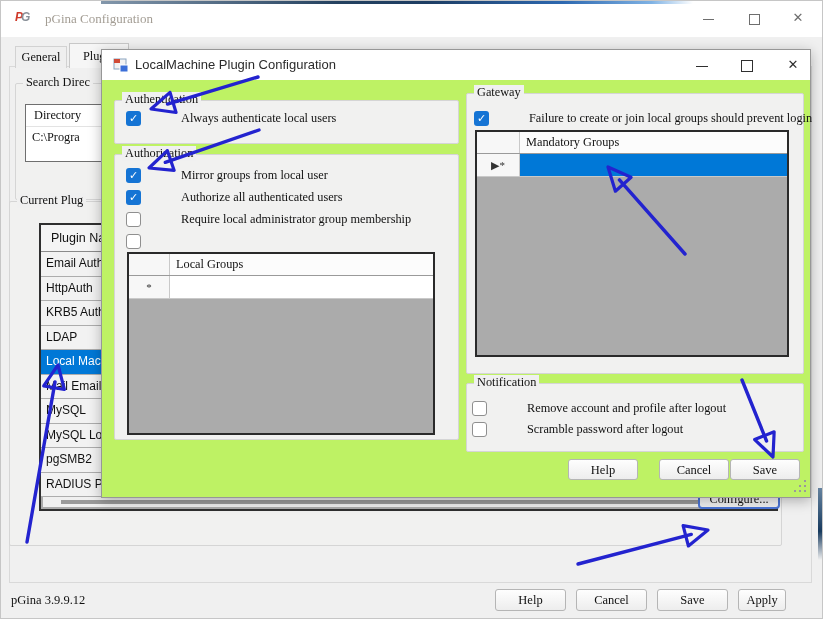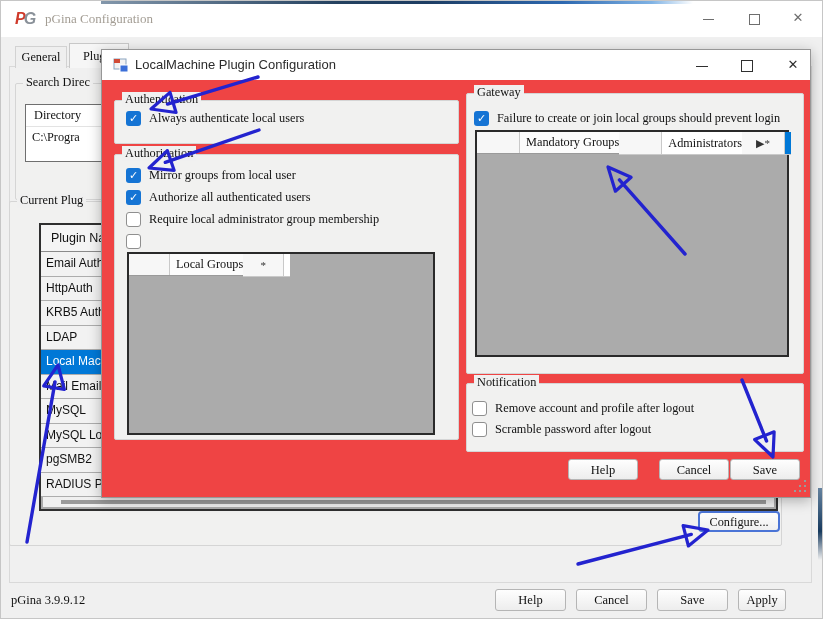--- a/index.html
+++ b/index.html
@@ -5,21 +5,21 @@
   html,body{margin:0;padding:0;background:#d8d8d8;}
   #screen{position:relative;width:823px;height:619px;background:#f0f0f0;overflow:hidden;
           font-family:"Liberation Serif","DejaVu Serif",serif;font-size:12.3px;color:#111;
           border:1px solid #c6c6c6;box-sizing:border-box;}
   .abs{position:absolute;}
   .sans{font-family:Liberation Serif, serif;}
   .nowrap{white-space:nowrap;overflow:hidden;}
 
   
   #titlebar{left:0;top:0;width:823px;height:36px;background:#ffffff;}
-  #app-logo{left:14px;top:9px;font-family:"Liberation Sans",sans-serif;font-weight:bold;font-style:italic;font-size:16px;letter-spacing:-2px;}
+  #app-logo{left:14px;top:9px;font-family:"Liberation Sans",sans-serif;font-weight:bold;font-style:italic;font-size:12px;letter-spacing:-2px;}
   #app-logo .p{color:#cf3a2b;} #app-logo .g{color:#8a9199;}
   #app-title{left:44px;top:10px;font-size:13px;color:#a39d94;}
   .winbtn{width:30px;height:22px;top:6px;text-align:center;color:#6e6e6e;font-size:13px;line-height:22px;}
   .glyph-min{display:inline-block;width:11px;height:0;border-top:1px solid #6e6e6e;vertical-align:middle;}
   .glyph-max{display:inline-block;width:9px;height:9px;border:1px solid #6e6e6e;vertical-align:middle;}
   #top-strip{left:100px;top:0;width:592px;height:3px;
     background:linear-gradient(to right,#8397ab 0%,#24415f 40%,#1d3d63 55%,#2d68b0 78%,#7fb2e4 93%,rgba(240,240,240,0) 100%);}
   #right-strip{left:817px;top:487px;width:6px;height:72px;
     background:linear-gradient(#6886a3,#173a5e 60%,rgba(240,240,240,0));}
 
@@ -43,61 +43,61 @@
   
   #plugin-table{left:38px;top:222px;width:739px;height:288px;border:2px solid #2f2f2f;background:#ababab;box-sizing:border-box;}
   #plugin-header{height:26px;line-height:26px;background:#f4f4f4;border-bottom:1px solid #8a8a8a;padding-left:10px;
                  font-family:"Liberation Sans",sans-serif;font-size:12.5px;}
   .plugin-row{height:23.5px;line-height:23.5px;background:#f2f2f2;border-bottom:1px solid #adadad;
               font-family:"Liberation Sans",sans-serif;font-size:12px;padding-left:5px;}
   .plugin-row.selected{background:#0078d7;color:#fff;}
   #plugin-hscroll{position:absolute;left:2px;right:2px;bottom:2px;height:10px;background:#f0f0f0;}
   #plugin-hscroll .thumb{position:absolute;left:18px;right:8px;top:3px;height:4px;background:#9a9a9a;}
 
-  #configure-btn{left:697px;top:510px;width:82px;height:21px;border:2px solid #4a74d6;border-radius:4px;
+  #configure-btn{left:697px;top:487px;width:82px;height:21px;border:2px solid #4a74d6;border-radius:4px;
                  background:linear-gradient(#fdfdfd,#f0f0f0);text-align:center;line-height:18px;box-sizing:border-box;}
 
   .btn{height:22px;line-height:20px;text-align:center;background:linear-gradient(#fefefe,#ededed);
        border:1px solid #b5b5b5;border-radius:3px;box-sizing:border-box;font-size:12.5px;}
   #btn-help{left:494px;top:588px;width:71px;} #btn-cancel{left:575px;top:588px;width:71px;}
   #btn-save{left:656px;top:588px;width:71px;} #btn-apply{left:737px;top:588px;width:48px;}
   #version{left:10px;top:592px;font-size:12.5px;}
 
   
-  #dialog{left:100px;top:48px;width:710px;height:449px;background:#ef4444;border:1px solid #979797;
+  #dialog{left:100px;top:48px;width:710px;height:449px;background:#bef264;border:1px solid #979797;
           box-shadow:0 3px 12px rgba(0,0,0,.28);z-index:10;box-sizing:border-box;}
   #dlg-titlebar{left:0;top:0;width:708px;height:30px;background:#fff;}
   #dlg-title{left:33px;top:7px;font-family:"Liberation Sans",sans-serif;font-size:13px;color:#2b2b2b;white-space:nowrap;}
   #dlg-icon{left:11px;top:7px;}
   .dlgbtn{width:30px;height:20px;top:5px;text-align:center;color:#2f2f2f;font-size:13px;line-height:20px;}
   .glyph-min2{display:inline-block;width:12px;height:0;border-top:1.6px solid #2f2f2f;vertical-align:middle;}
   .glyph-max2{display:inline-block;width:10px;height:10px;border:1.6px solid #2f2f2f;vertical-align:middle;}
 
   
   .cb-list{position:absolute;}
   .cb-row{display:flex;align-items:center;height:22px;}
   .cb{width:15px;height:15px;border-radius:3px;box-sizing:border-box;margin-right:8px;flex:none;
       border:1px solid #8f8f8f;background:#fff;text-align:center;}
   .cb.checked{border:none;background:#1574d4;color:#fff;font-family:"DejaVu Sans",sans-serif;
       font-size:11px;font-weight:bold;line-height:15px;}
-  .cb-label{white-space:nowrap;}
+  .cb-label{white-space:nowrap;margin-left:32px;}
 
   
   #auth-group{left:12px;top:50px;width:343px;height:42px;}
   #authz-group{left:12px;top:104px;width:343px;height:284px;}
   #gateway-group{left:364px;top:43px;width:336px;height:279px;}
   #notif-group{left:364px;top:333px;width:336px;height:67px;}
   #auth-list{left:24px;top:57px;}
   #authz-list{left:24px;top:114px;}
   #gateway-list{left:372px;top:57px;}
   #notif-list{left:370px;top:348px;}
   #notif-list .cb-row{height:21px;}
 
   
-  .dtable{position:absolute;border:2px solid #2a2a2a;background:#ababab;box-sizing:border-box;display:flex;flex-direction:row;}
+  .dtable{position:absolute;border:2px solid #2a2a2a;background:#ababab;box-sizing:border-box;display:flex;flex-direction:column;}
   #local-table{left:25px;top:202px;width:308px;height:183px;}
   #mand-table{left:373px;top:80px;width:314px;height:227px;}
   .trow{display:flex;flex:none;}
   .thead{height:21px;line-height:21px;background:#fcfcfc;border-bottom:1px solid #9a9a9a;}
   .tdata{height:22px;line-height:22px;background:#fff;border-bottom:1px solid #c9c9c9;}
   .rowhdr{flex:none;background:#f7f7f7;border-right:1px solid #c9c9c9;text-align:center;font-size:11px;color:#333;}
   #local-table .rowhdr{width:40px;} #mand-table .rowhdr{width:42px;}
   .cellval{flex:1;padding-left:6px;white-space:nowrap;overflow:hidden;}
   .trow.sel .cellval{background:#0078d7;}
 
@@ -244,24 +244,20 @@
           <div class="rowhdr">*</div>
           <div class="cellval"></div>
         </div>
       </div>
 
     <div id="mand-table" class="dtable">
         <div class="trow thead">
           <div class="rowhdr"></div>
           <div class="cellval">Mandatory Groups</div>
         </div>
-        <div class="trow tdata">
-          <div class="rowhdr"></div>
-          <div class="cellval">Administrators</div>
-        </div>
         <div class="trow tdata sel">
           <div class="rowhdr">▶*</div>
           <div class="cellval"></div>
         </div>
       </div>
 
     <div id="dlg-btn-help" class="btn abs">Help</div>
     <div id="dlg-btn-cancel" class="btn abs">Cancel</div>
     <div id="dlg-btn-save" class="btn abs">Save</div>
 

